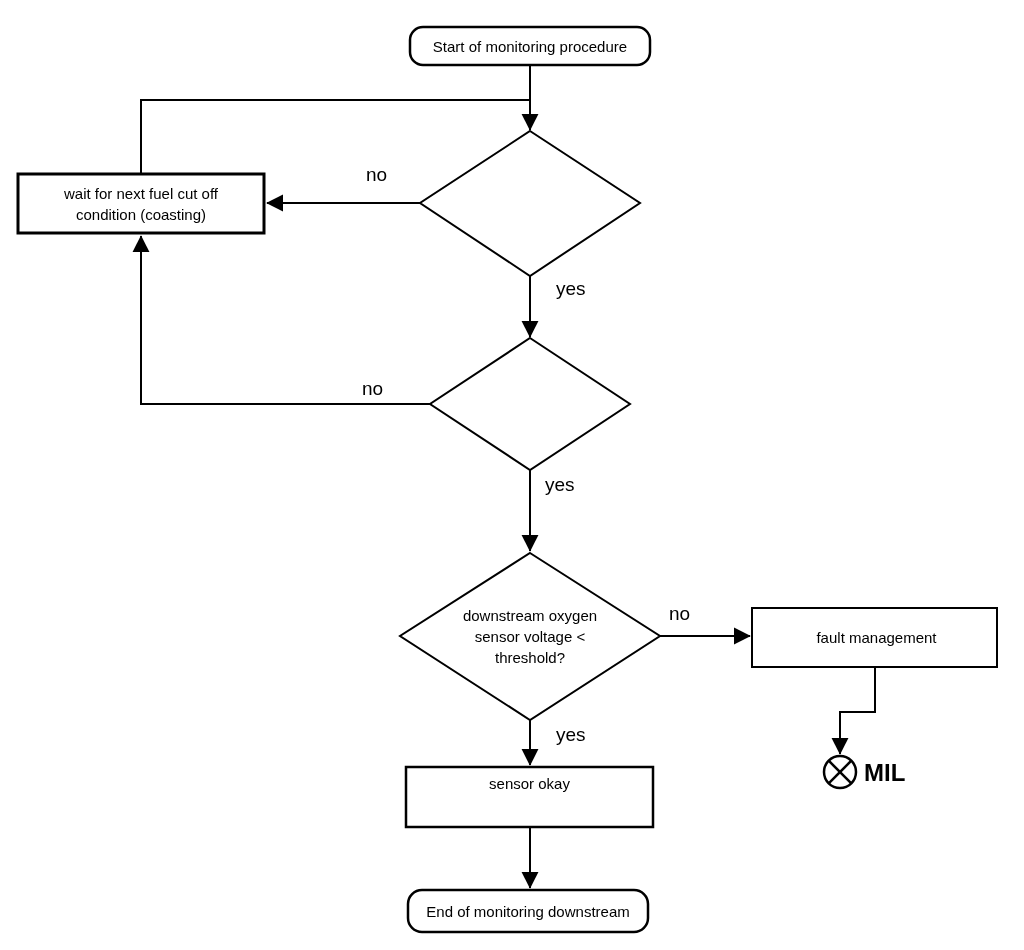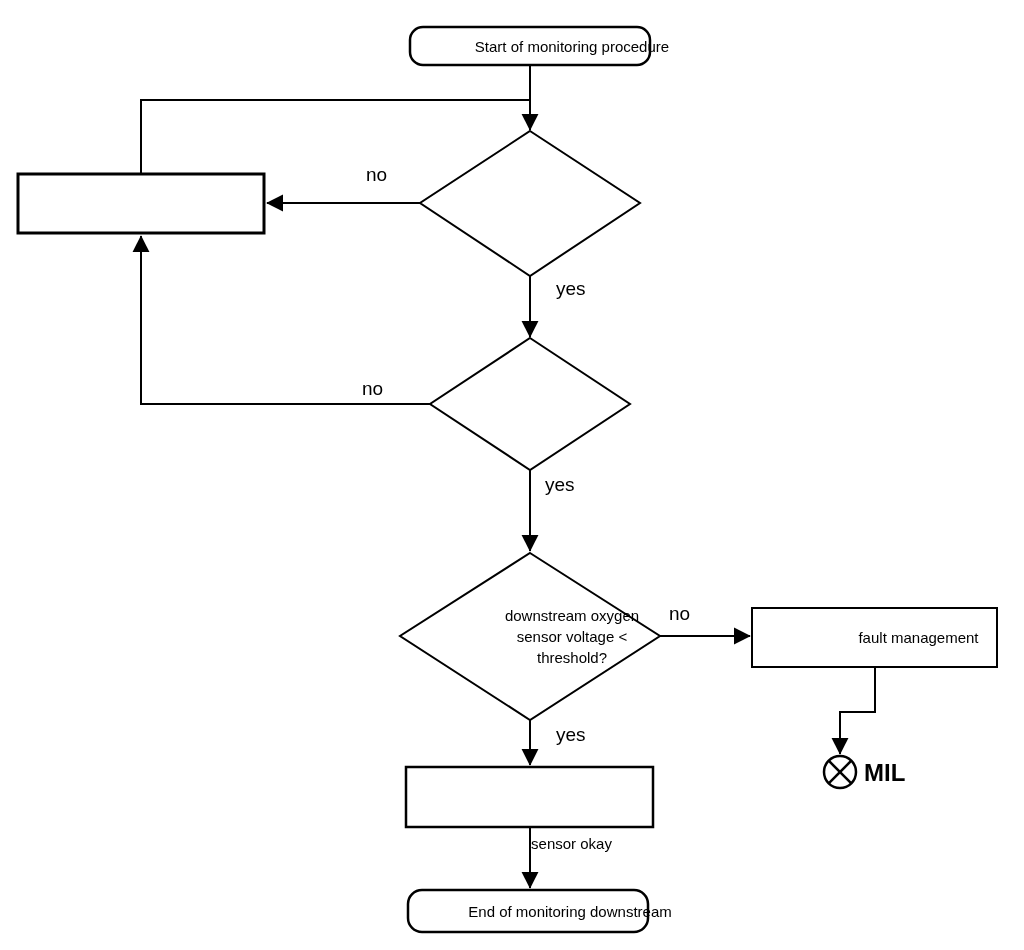--- a/index.html
+++ b/index.html
@@ -16,21 +16,20 @@
   .label {
     position: absolute;
     display: flex;
     align-items: center;
     justify-content: center;
     text-align: center;
     white-space: pre-line;
     font-size: 15px;
     line-height: 21px;
     color: #000;
-    margin-left: 42px;
   }
   .edge-label {
     position: absolute;
     font-size: 19px;
     font-weight: normal;
     line-height: 22px;
     color: #000;
   }
   .mil-label {
     position: absolute;
@@ -78,29 +77,31 @@
     <g stroke="#000000" stroke-width="2.5" fill="#ffffff">
       <circle cx="840" cy="772" r="16"></circle>
       <line x1="828.7" y1="760.7" x2="851.3" y2="783.3"></line>
       <line x1="851.3" y1="760.7" x2="828.7" y2="783.3"></line>
     </g>
   </svg>
 
   <div class="label" style="left:410px; top:27px; width:240px; height:38px;">Start of monitoring procedure</div>
 
 
+  <div class="label" style="left:18px; top:174px; width:246px; height:59px;">wait for next fuel cut off
+condition (coasting)</div>
 
 
   <div class="label" style="left:420px; top:600px; width:220px; height:72px;">downstream oxygen
 sensor voltage &lt;
 threshold?</div>
 
   <div class="label" style="left:752px; top:608px; width:249px; height:59px;border-radius:7px;">fault management</div>
 
-  <div class="label" style="left:406px; top:813px; width:247px; height:60px;">sensor okay</div>
+  <div class="label" style="left:406px; top:753px; width:247px; height:60px;">sensor okay</div>
 
   <div class="label" style="left:408px; top:890px; width:240px; height:42px;">End of monitoring downstream</div>
 
   <div class="mil-label" style="left:864px; top:759px;">MIL</div>
 
   <div class="edge-label" style="left:366px; top:164px;">no</div>
 
   <div class="edge-label" style="left:556px; top:278px;">yes</div>
 
   <div class="edge-label" style="left:362px; top:378px;">no</div>

